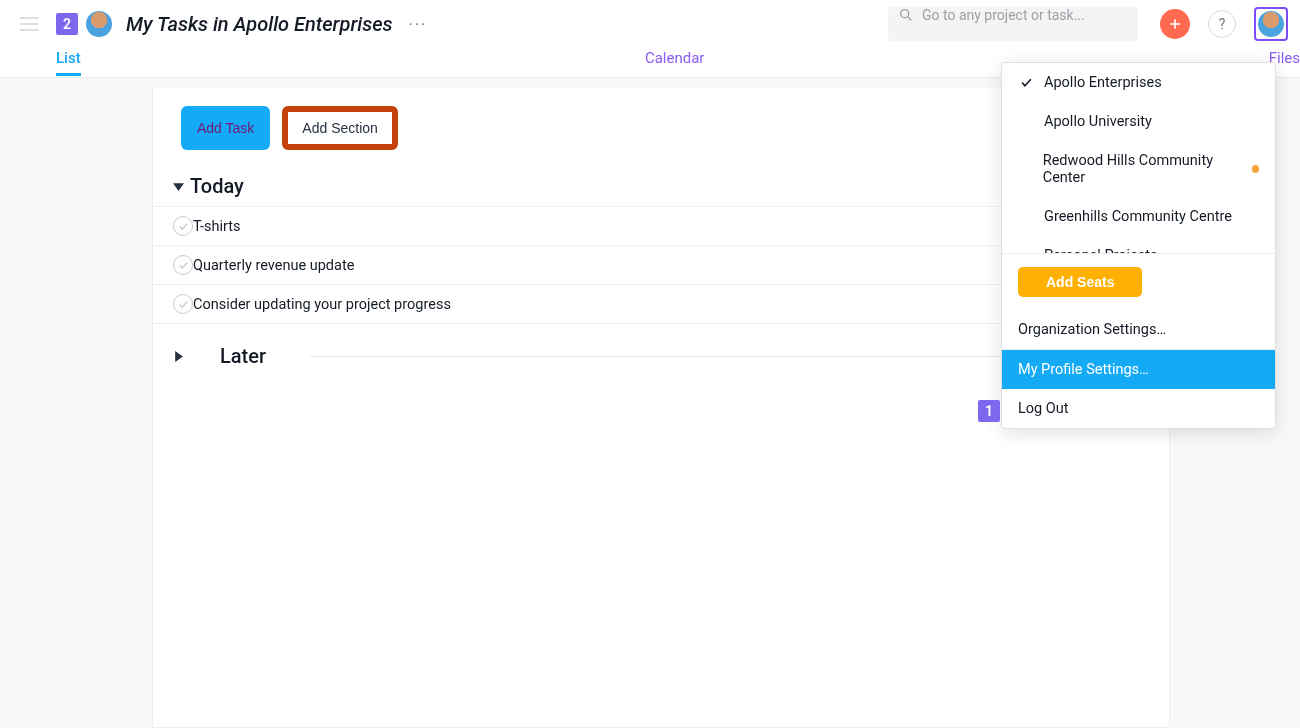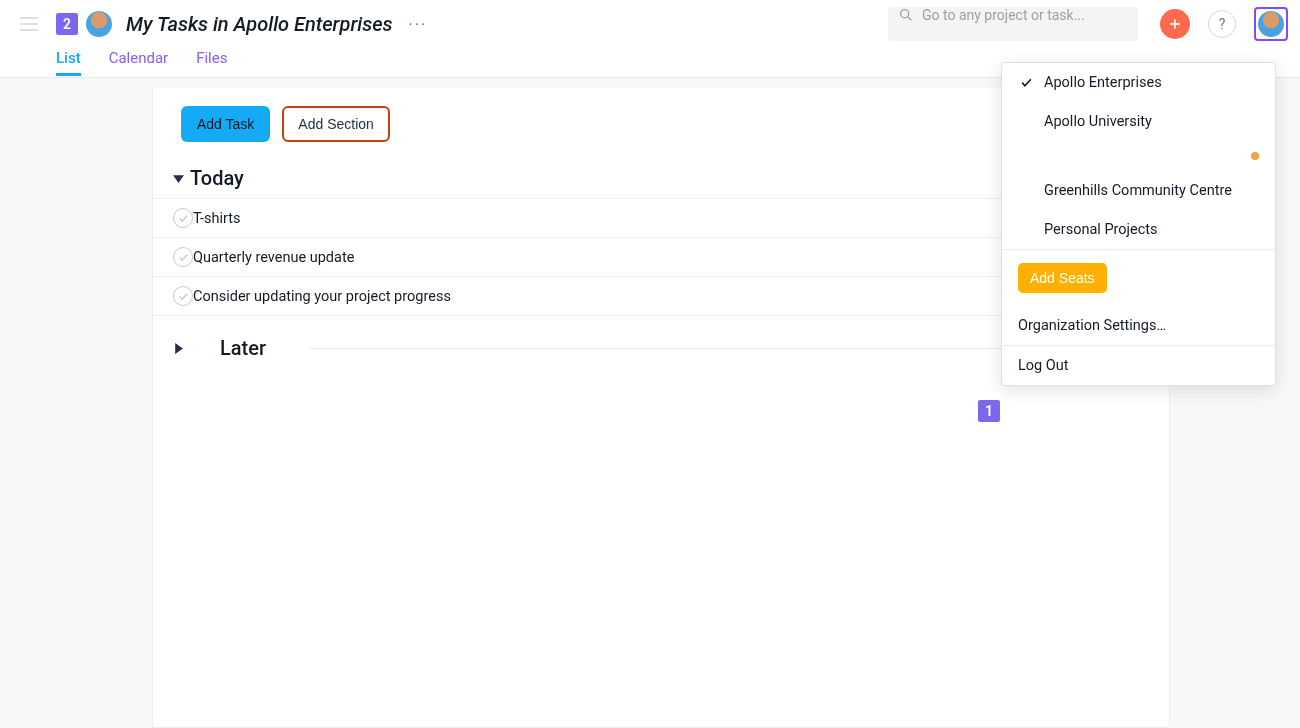--- a/index.html
+++ b/index.html
@@ -88,20 +88,21 @@
       margin-left:10px; padding:2px; border:2px solid #7b4dff; border-radius:4px;
       cursor:pointer;
     }
 
     
     .tabbar {
       display:flex; align-items:center; gap:28px;
       padding: 0 0 0 56px;
       height: 30px;
       border-bottom:1px solid #e8e8e8;
+      justify-content:space-between;
     }
     .tab {
       font-size:15px; color:#8b5cf6; padding-bottom:6px;
       cursor:pointer;
       border-bottom:3px solid transparent;
     }
     .tab.active { color:#14aaf5; border-bottom-color:#14aaf5; font-weight:500; }
 
     
     .content-wrap {
@@ -115,26 +116,26 @@
       min-height: 640px;
       border:1px solid #eee;
       border-top:none;
     }
 
     .toolbar {
       display:flex; gap:12px;
       padding: 18px 28px 14px;
     }
     .btn-primary {
-      background:#14aaf5; color:#0f172a; border:none;
+      background:#14aaf5; color:#701a75; border:none;
       padding: 8px 16px; border-radius:6px; font-size:14px; font-weight:500;
       cursor:pointer;
     }
     .btn-secondary {
-      background:#fff; color:#273240; border:2px solid #c2410c;
+      background:#fff; color:#273240; border:6px solid #c2410c;
       padding: 8px 14px; border-radius:6px; font-size:14px;
       cursor:pointer;
     }
 
     .section-header {
       display:flex; align-items:center; gap:6px;
       padding: 10px 20px 8px;
       font-size:20px; font-weight:500;
     }
     .section-header.with-line {
@@ -186,21 +187,21 @@
       display:flex; align-items:center; gap:10px;
       padding:11px 16px 11px 16px;
       font-size:14.5px; cursor:pointer;
       position:relative;
     }
     .dd-item .icon-slot { width:16px; display:flex; justify-content:center; }
     .dd-item .dot { width:8px; height:8px; border-radius:50%; background:#f2a33c; margin-left:auto; }
     .dd-sep { border-top:1px solid #eceded; }
     .dd-btn {
       background:#ffb000; color:#fff; border:none; border-radius:5px;
-      padding:7px 12px; font-size:14px; font-weight:400; cursor:pointer;
+      padding:7px 28px; font-size:14px; font-weight:700; cursor:pointer;
     }
     .dd-highlight { background:#14aaf5; color:#fff; }
     .dd-highlight .label { color:#fff; }
     .dd-chevron { margin-left:auto; color:#6f7782; }
 
     .callout-1 {
       position:absolute;
       top:400px; right:300px;
       width:22px; height:22px; background:#7b68ee; color:#fff;
       display:flex; align-items:center; justify-content:center;
@@ -318,20 +319,21 @@
           </svg>
         </span>
         <span class="label">Apollo Enterprises</span>
       </div>
       <div class="dd-item">
         <span class="icon-slot"></span>
         <span class="label">Apollo University</span>
       </div>
       <div class="dd-item">
         <span class="icon-slot"></span>
+        <span class="label">Redwood Hills Community Center</span>
         <span class="dot"></span>
       </div>
       <div class="dd-item">
         <span class="icon-slot"></span>
         <span class="label">Greenhills Community Centre</span>
       </div>
       <div class="dd-item">
         <span class="icon-slot"></span>
         <span class="label">Personal Projects</span>
       </div>
@@ -339,16 +341,19 @@
 
   <div class="dd-sep"></div>
   <div class="dd-item" style="padding:13px 16px;">
     <button class="dd-btn">Add Seats</button>
   </div>
   <div class="dd-item">
     <span class="label">Organization Settings…</span>
   </div>
 
   <div class="dd-sep"></div>
+  <div class="dd-item dd-highlight">
+    <span class="label">My Profile Settings…</span>
+  </div>
   <div class="dd-item">
     <span class="label">Log Out</span>
   </div>
 </div>
 
 </body></html>

